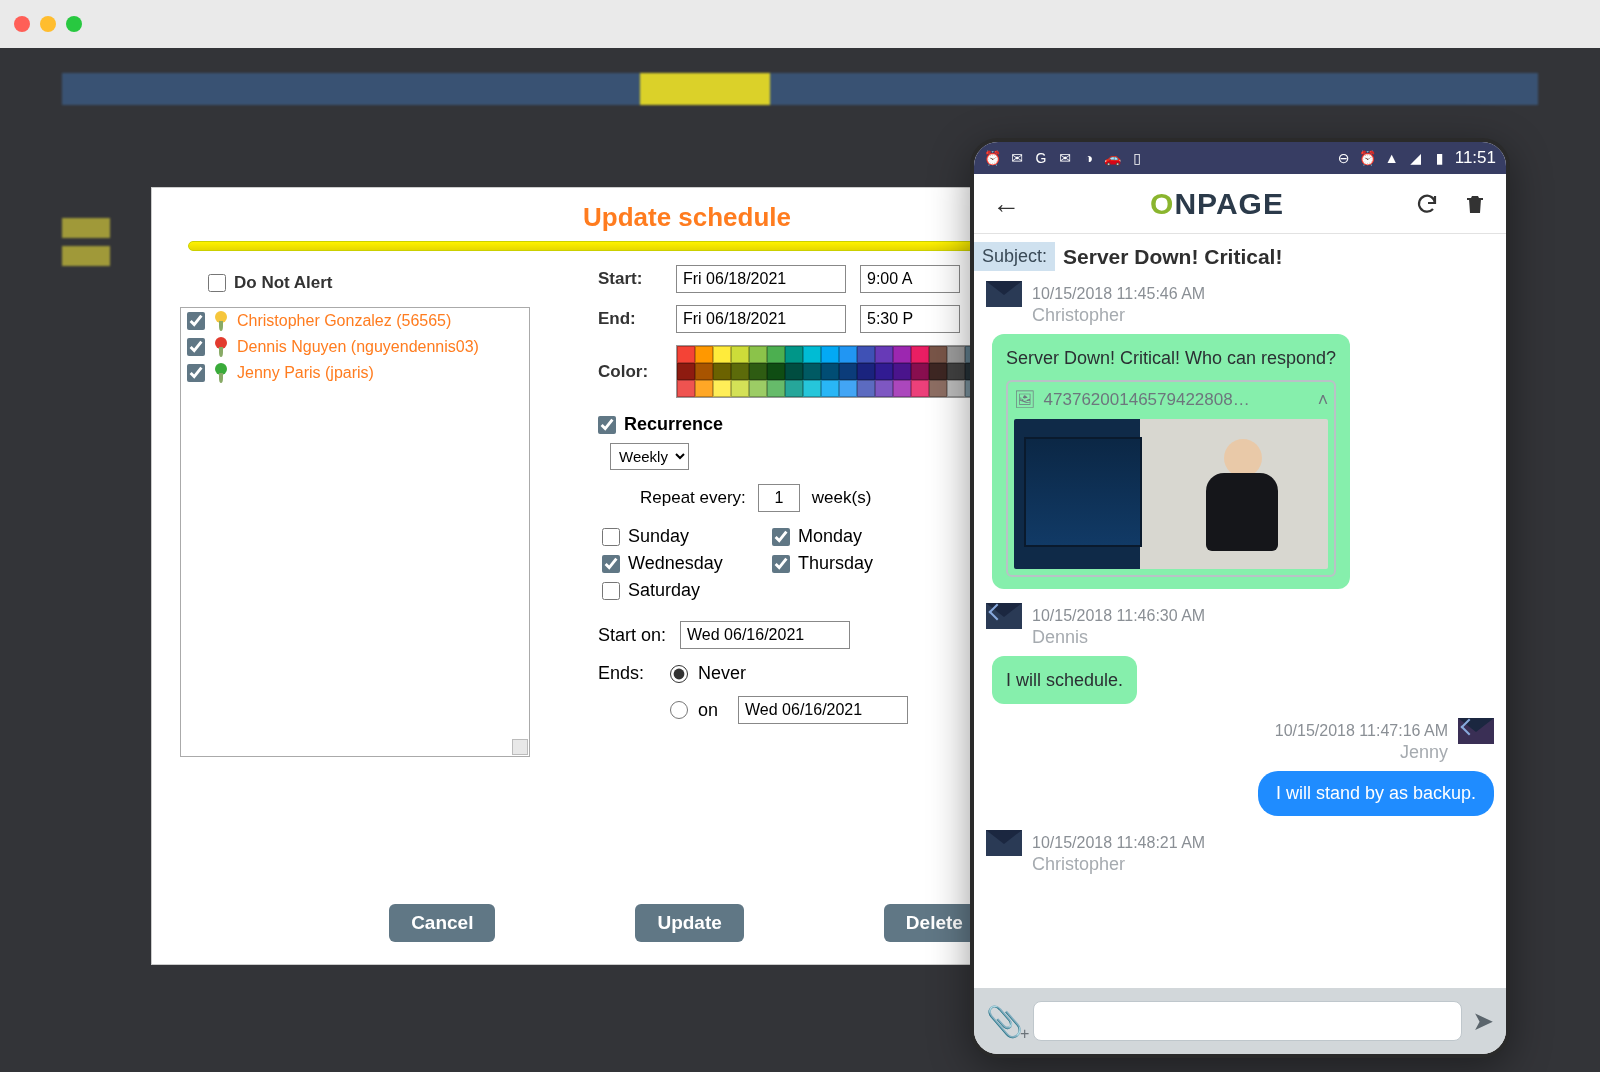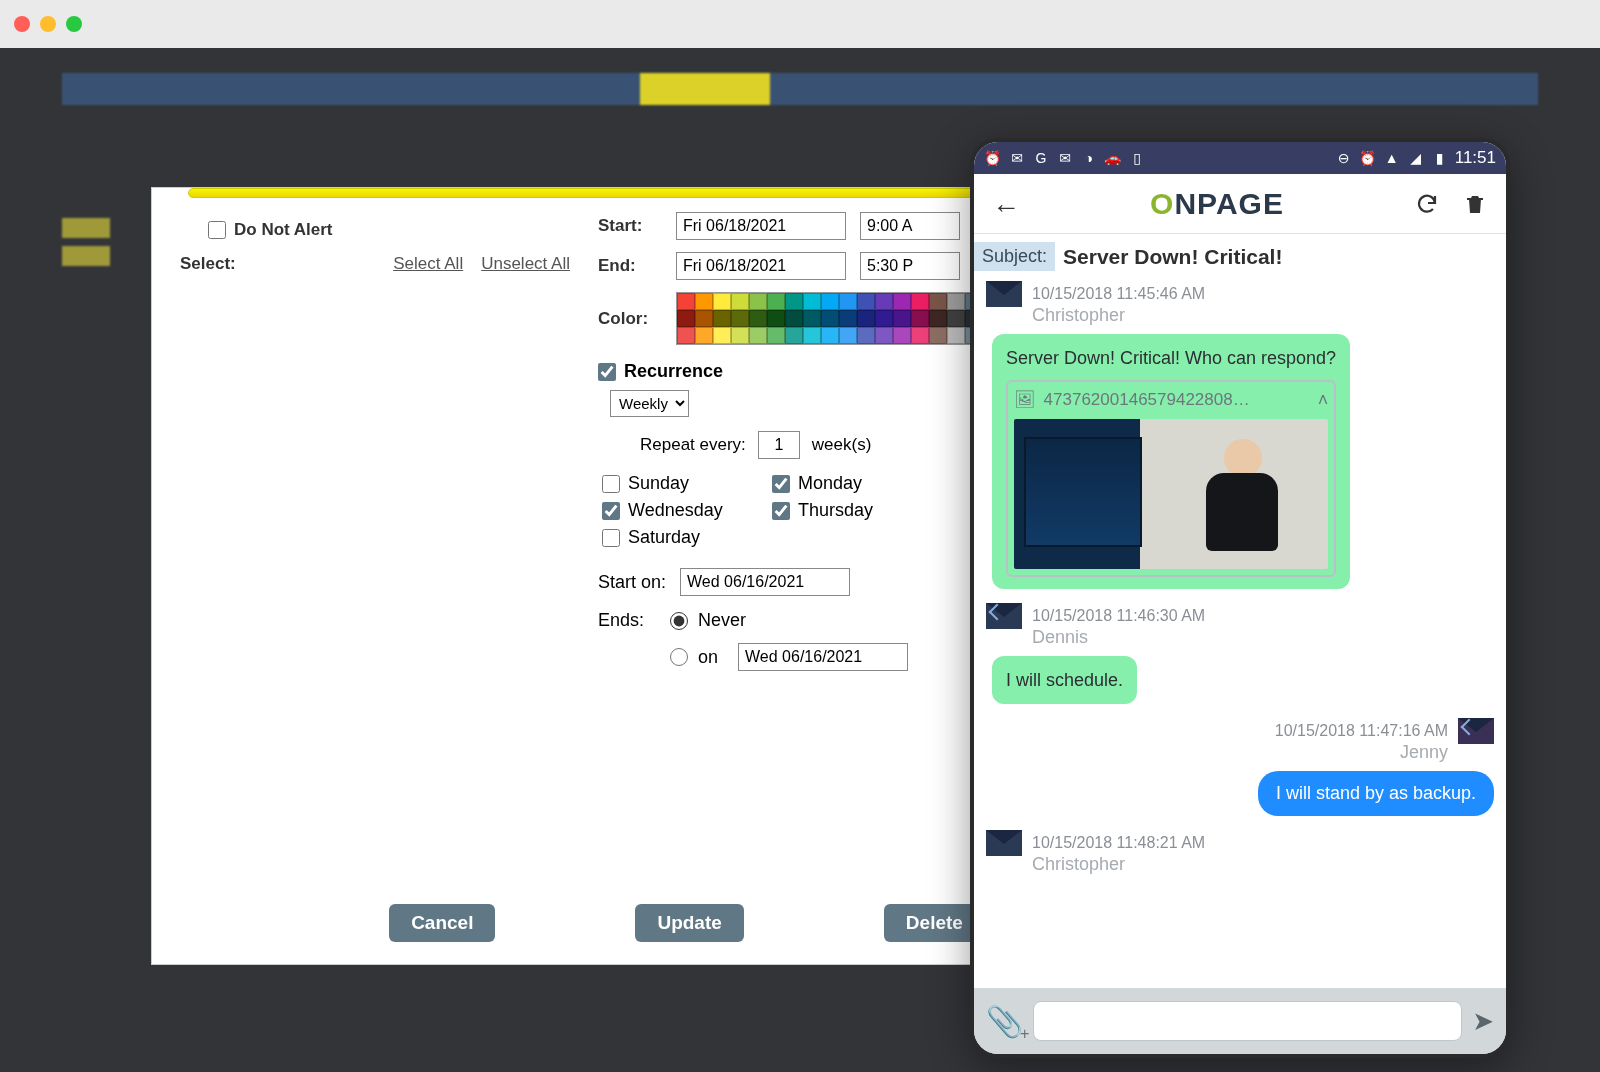--- a/index.html
+++ b/index.html
@@ -146,34 +146,47 @@
 
   <div class="viewport">
     <div class="app-bg">
       <div class="app-nav"></div>
       <div class="app-tab" style="left:640px; width:130px;"></div>
       <div class="app-side" style="top:170px;"></div>
       <div class="app-side" style="top:198px;"></div>
     </div>
 
     <div class="dialog">
+      <div class="dlg-title">Update schedule</div>
       <div class="dlg-bar"></div>
 
       <div class="dlg-body">
 
         <div class="col" style="flex:0 0 390px;">
           <div class="cbrow">
             <input type="checkbox" style="">
             <span>Do Not Alert</span>
           </div>
-          <div class="sel-hdr">
-            <span class="lbl">Select:</span>
-            <span style="flex:1"></span>
-            <span class="ulink">Select All</span>
-            <span class="ulink">Unselect All</span>
+          <div class="listbox">
+            <div class="li">
+              <input type="checkbox" checked="" style="">
+              <span class="pin pin-y"></span>
+              <span>Christopher Gonzalez (56565)</span>
+            </div>
+            <div class="li">
+              <input type="checkbox" checked="" style="">
+              <span class="pin pin-r"></span>
+              <span>Dennis Nguyen (nguyendennis03)</span>
+            </div>
+            <div class="li">
+              <input type="checkbox" checked="" style="">
+              <span class="pin pin-g"></span>
+              <span>Jenny Paris (jparis)</span>
+            </div>
+            <div class="scrollthumb"></div>
           </div>
         </div>
 
         <div class="col">
           <div class="row">
             <span class="lbl2">Start:</span>
             <input type="text" class="date-input" value="Fri 06/18/2021" style="">
             <input type="text" class="time-input" value="9:00 A" style="">
           </div>
           <div class="row" style="margin-top:6px;">

